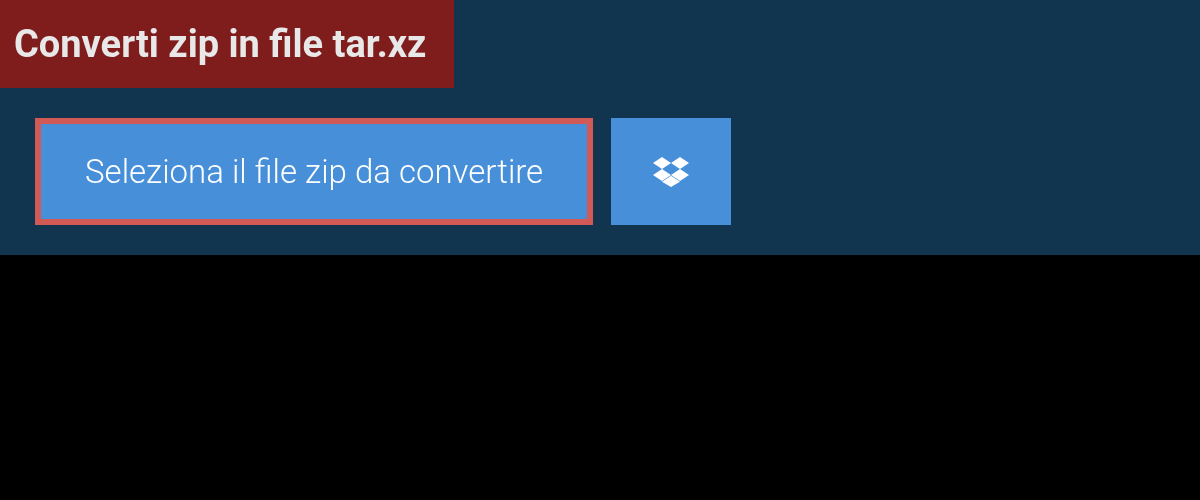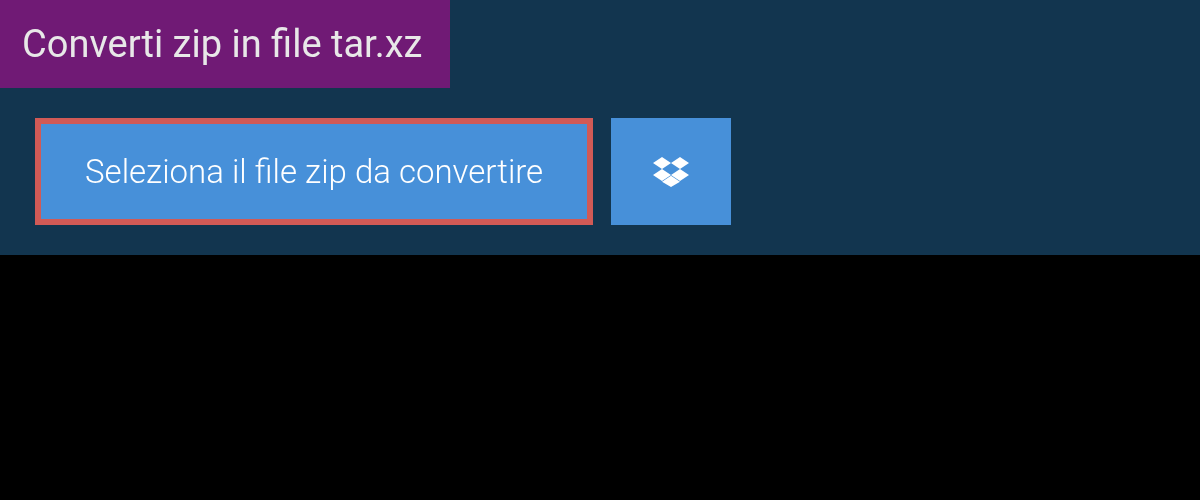--- a/index.html
+++ b/index.html
@@ -13,25 +13,25 @@
       background: #000;
       font-family: -apple-system, BlinkMacSystemFont, "Segoe UI", Roboto, sans-serif;
       overflow: hidden;
     }
     .outer-container {
       background: #12354f;
       width: 100%;
       position: relative;
     }
     .header-tab {
-      background: #701a75;
+      background: #7f1d1d;
       color: #e8e8e8;
       font-size: 38px;
-      font-weight: 400;
-      padding: 22px 28px 22px 22px;
+      font-weight: 700;
+      padding: 22px 28px 22px 14px;
       display: inline-block;
       position: relative;
       z-index: 2;
     }
     .button-panel {
       background: #12354f;
       padding: 30px 35px;
       display: flex;
       gap: 18px;
       align-items: stretch;

